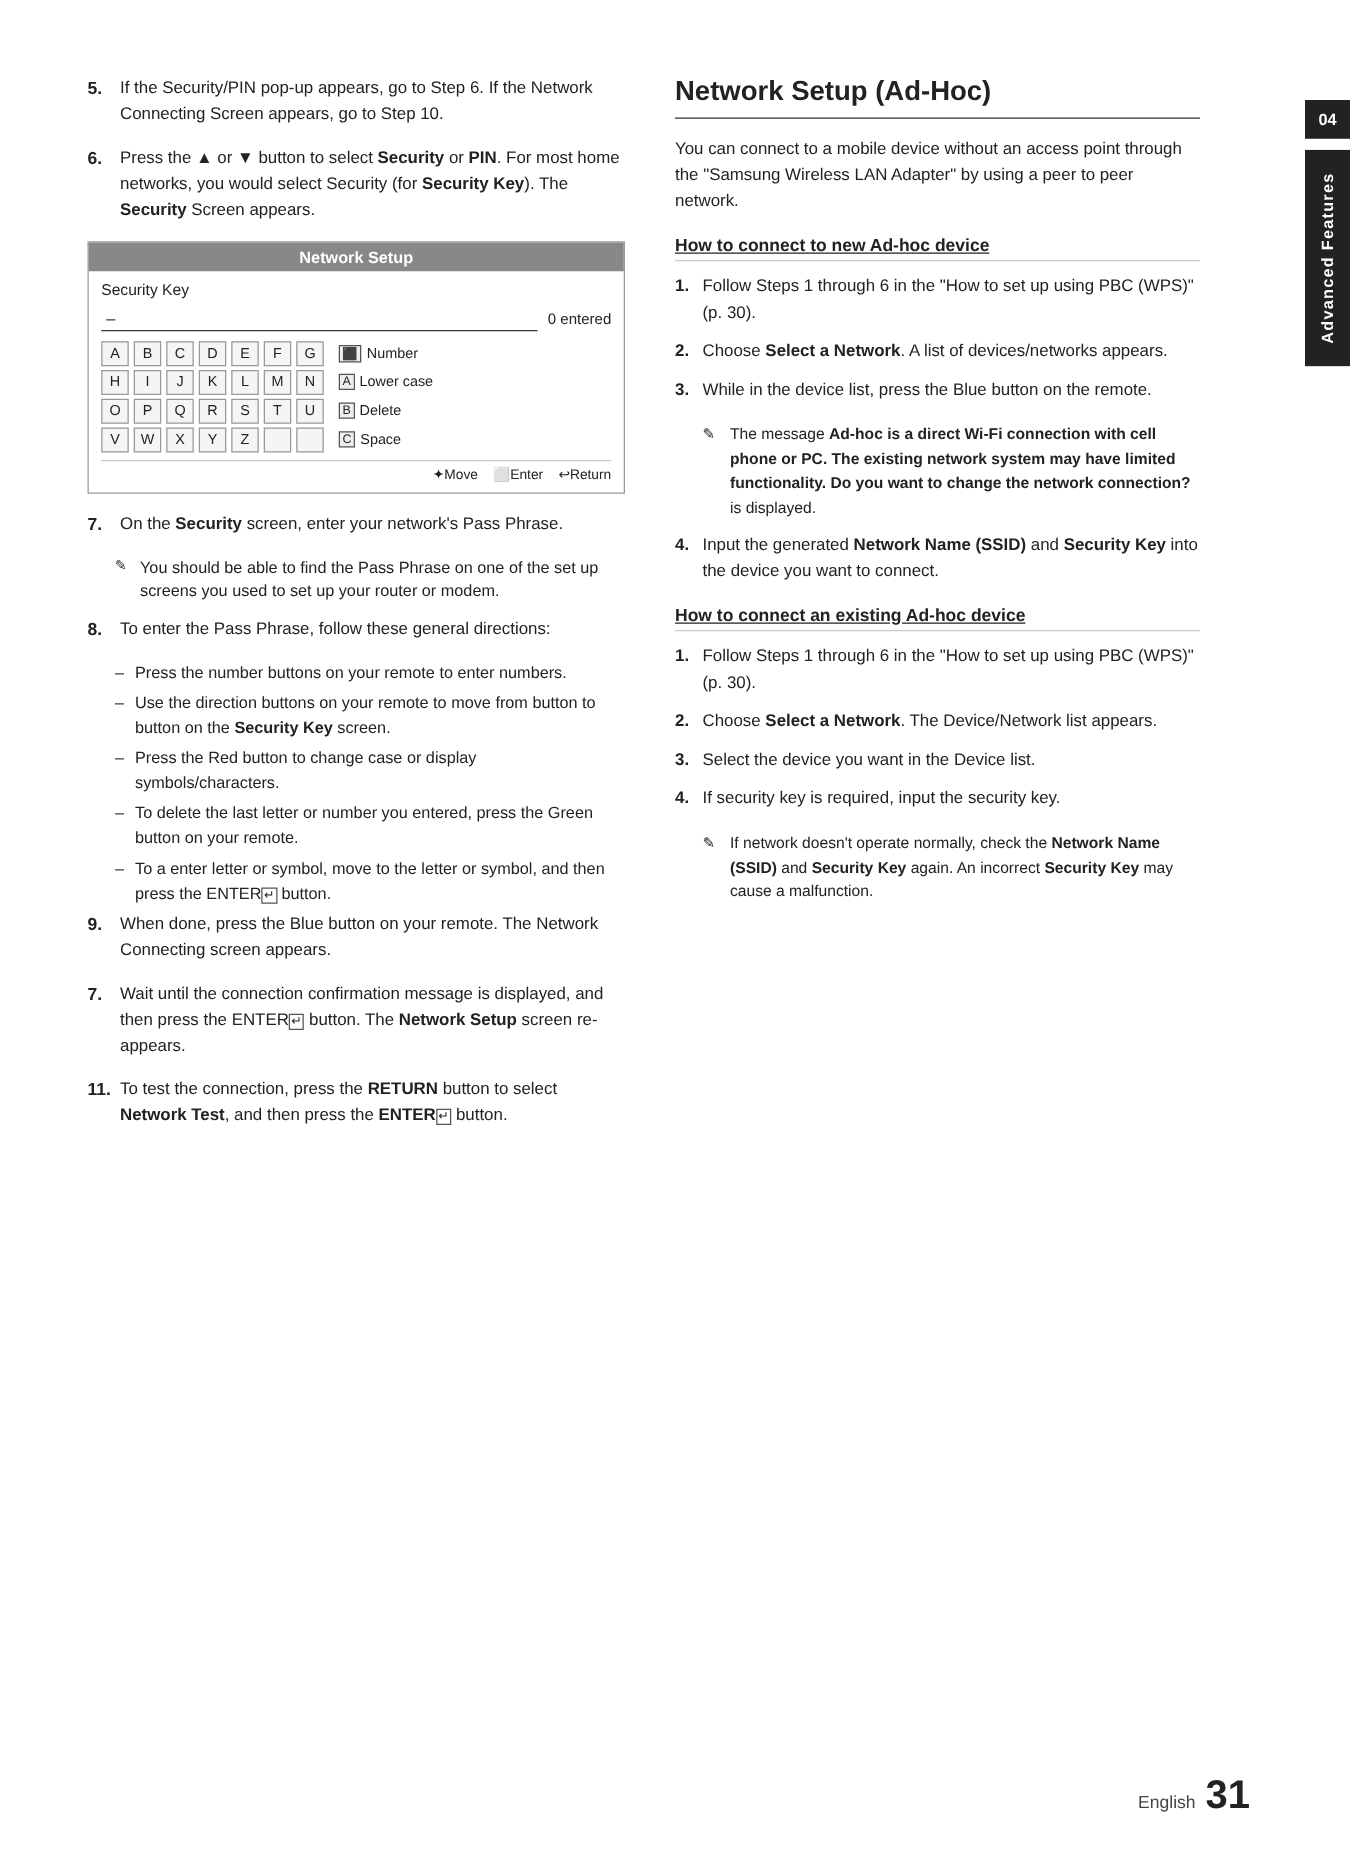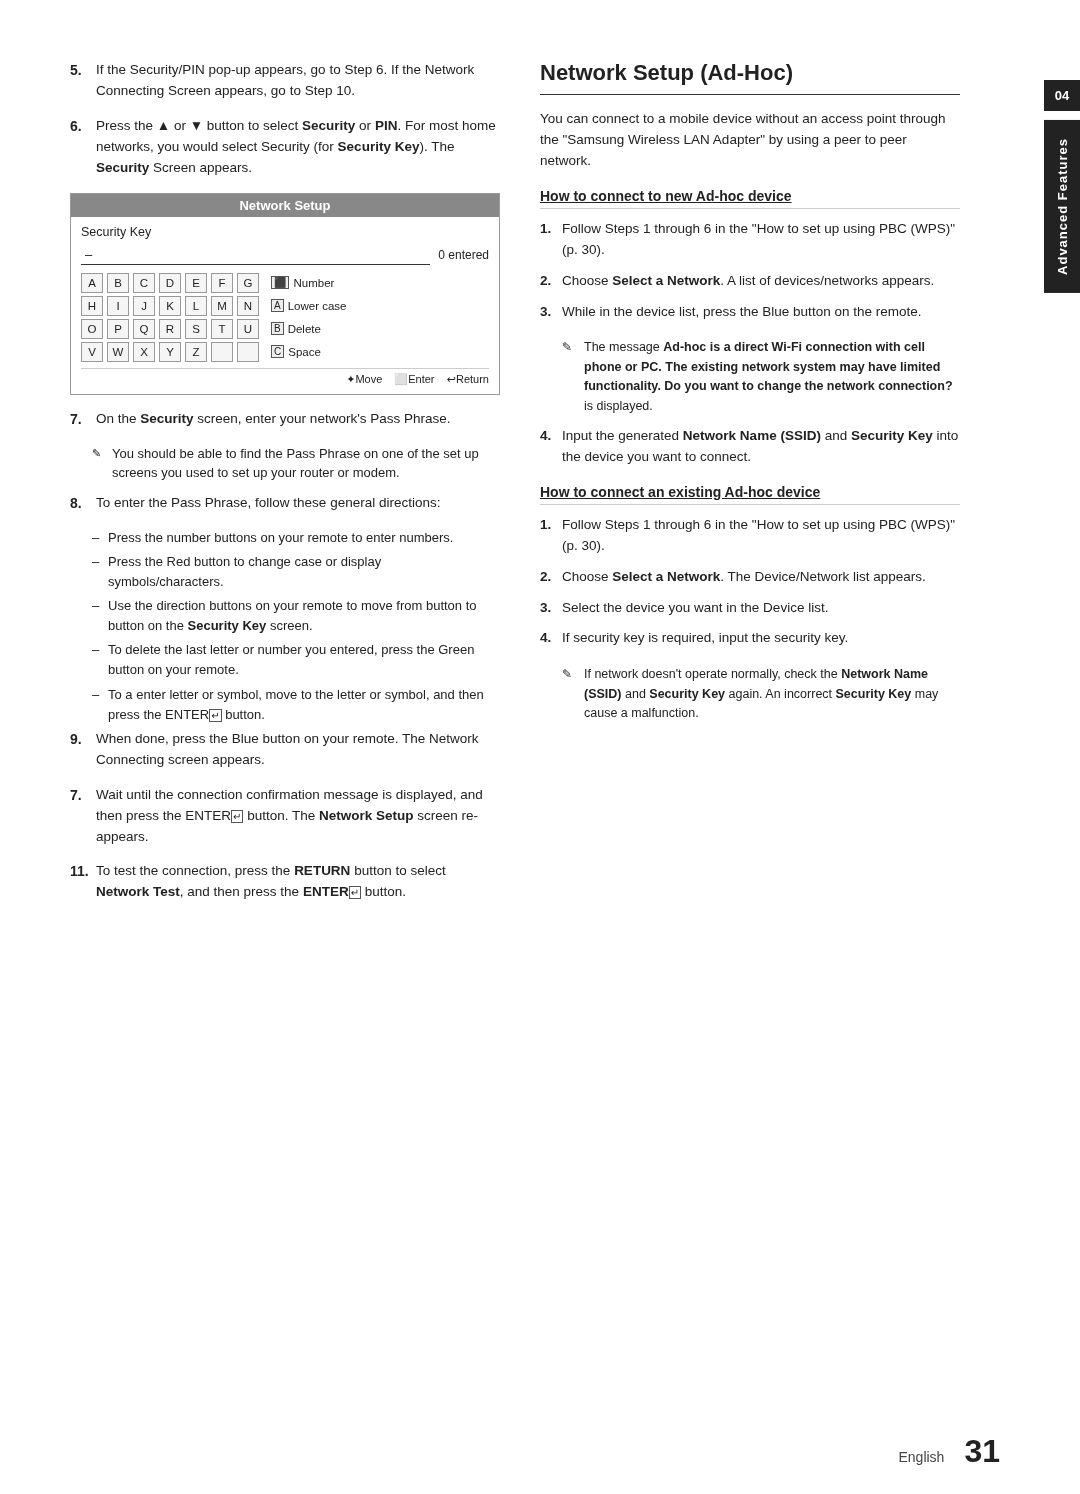--- a/index.html
+++ b/index.html
@@ -286,27 +286,27 @@
       font-size: 12px;
     }
 
     .note-block b {
       font-weight: bold;
     }
 
     
     .footer {
       position: absolute;
-      bottom: 24px;
+      bottom: 40px;
       right: 80px;
       font-size: 14px;
       color: #444;
       display: flex;
       align-items: baseline;
-      gap: 20px;
+      gap: 8px;
     }
 
     .footer-page-num {
       font-size: 32px;
       font-weight: bold;
       color: #222;
     }
 
     .clearfix::after {
       content: '';
@@ -430,22 +430,22 @@
 
       <div class="step-item clearfix">
         <span class="step-number">8.</span>
         <div class="step-text">
           To enter the Pass Phrase, follow these general directions:
         </div>
       </div>
 
       <div class="sub-list">
         <div class="sub-list-item">Press the number buttons on your remote to enter numbers.</div>
+        <div class="sub-list-item">Use the direction buttons on your remote to move from button to button on the <b>Security Key</b> screen.</div>
         <div class="sub-list-item">Press the Red button to change case or display symbols/characters.</div>
-        <div class="sub-list-item">Use the direction buttons on your remote to move from button to button on the <b>Security Key</b> screen.</div>
         <div class="sub-list-item">To delete the last letter or number you entered, press the Green button on your remote.</div>
         <div class="sub-list-item">To a enter letter or symbol, move to the letter or symbol, and then press the ENTER<span style="border:1px solid #555;font-size:10px;padding:0 1px;">↵</span> button.</div>
       </div>
 
       <div class="step-item clearfix">
         <span class="step-number">9.</span>
         <div class="step-text">
           When done, press the Blue button on your remote. The Network Connecting screen appears.
         </div>
       </div>

